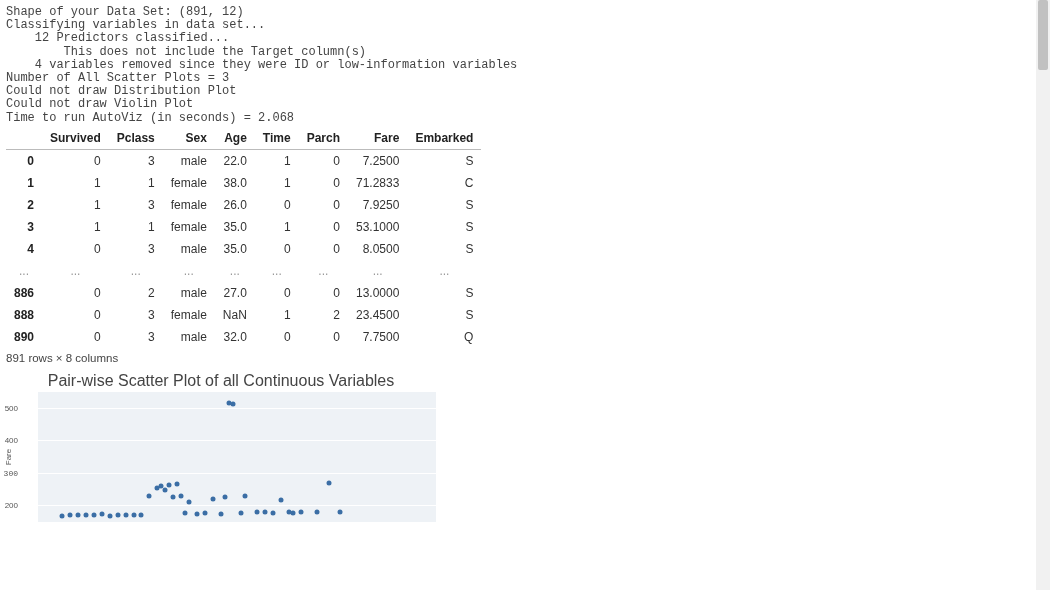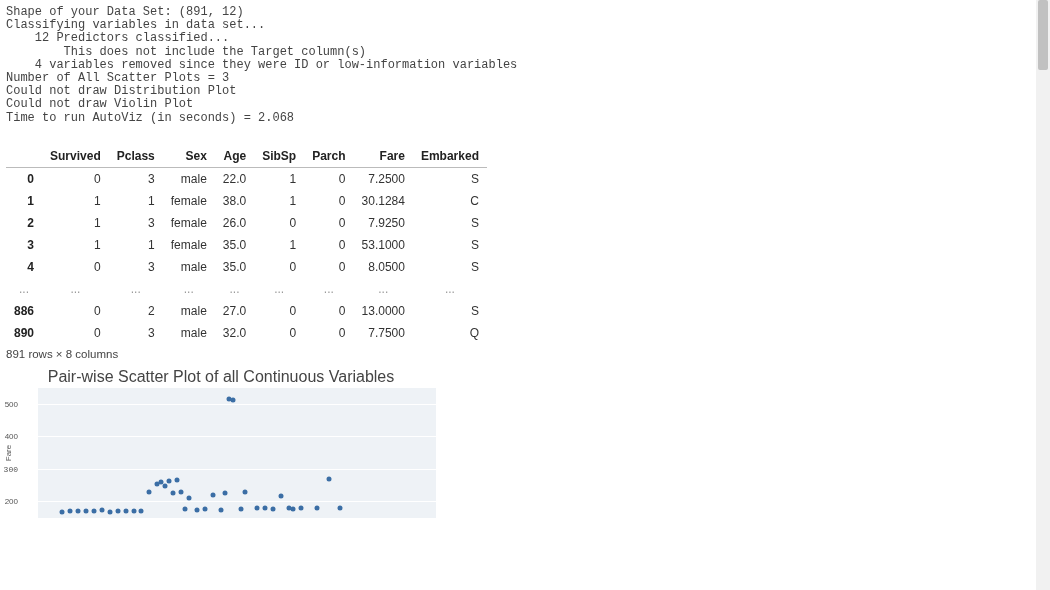--- a/index.html
+++ b/index.html
@@ -18,21 +18,21 @@
   .mono {
     font-family: "Courier New", Courier, monospace;
     font-size: 12px;
     line-height: 1.1;
     color: #444;
     white-space: pre;
   }
   table.df {
     border-collapse: collapse;
     font-size: 12px;
-    margin-top: 20px;
+    margin-top: 2px;
   }
   table.df th, table.df td {
     padding: 4px 8px;
     text-align: right;
     font-variant-numeric: tabular-nums;
   }
   table.df th {
     font-weight: bold;
     color: #222;
     border-bottom: 1px solid #bbb;
@@ -139,21 +139,21 @@
 Time to run AutoViz (in seconds) = 2.068</div>
 
 <table class="df">
   <thead>
     <tr id="df-header">
         <th></th>
         <th>Survived</th>
         <th>Pclass</th>
         <th>Sex</th>
         <th>Age</th>
-        <th>SibSp</th>
+        <th>Time</th>
         <th>Parch</th>
         <th>Fare</th>
         <th>Embarked</th>
       </tr>
   </thead>
   <tbody id="df-body">
       <tr class="row">
         <td class="idx">0</td>
         <td>0</td>
         <td>3</td>
@@ -165,21 +165,21 @@
         <td>S</td>
       </tr>
       <tr class="row">
         <td class="idx">1</td>
         <td>1</td>
         <td>1</td>
         <td>female</td>
         <td>38.0</td>
         <td>1</td>
         <td>0</td>
-        <td>30.1284</td>
+        <td>71.2833</td>
         <td>C</td>
       </tr>
       <tr class="row">
         <td class="idx">2</td>
         <td>1</td>
         <td>3</td>
         <td>female</td>
         <td>26.0</td>
         <td>0</td>
         <td>0</td>
@@ -221,20 +221,31 @@
       </tr>
       <tr class="row">
         <td class="idx">886</td>
         <td>0</td>
         <td>2</td>
         <td>male</td>
         <td>27.0</td>
         <td>0</td>
         <td>0</td>
         <td>13.0000</td>
+        <td>S</td>
+      </tr>
+      <tr class="row">
+        <td class="idx">888</td>
+        <td>0</td>
+        <td>3</td>
+        <td>female</td>
+        <td>NaN</td>
+        <td>1</td>
+        <td>2</td>
+        <td>23.4500</td>
         <td>S</td>
       </tr>
       <tr class="row">
         <td class="idx">890</td>
         <td>0</td>
         <td>3</td>
         <td>male</td>
         <td>32.0</td>
         <td>0</td>
         <td>0</td>

